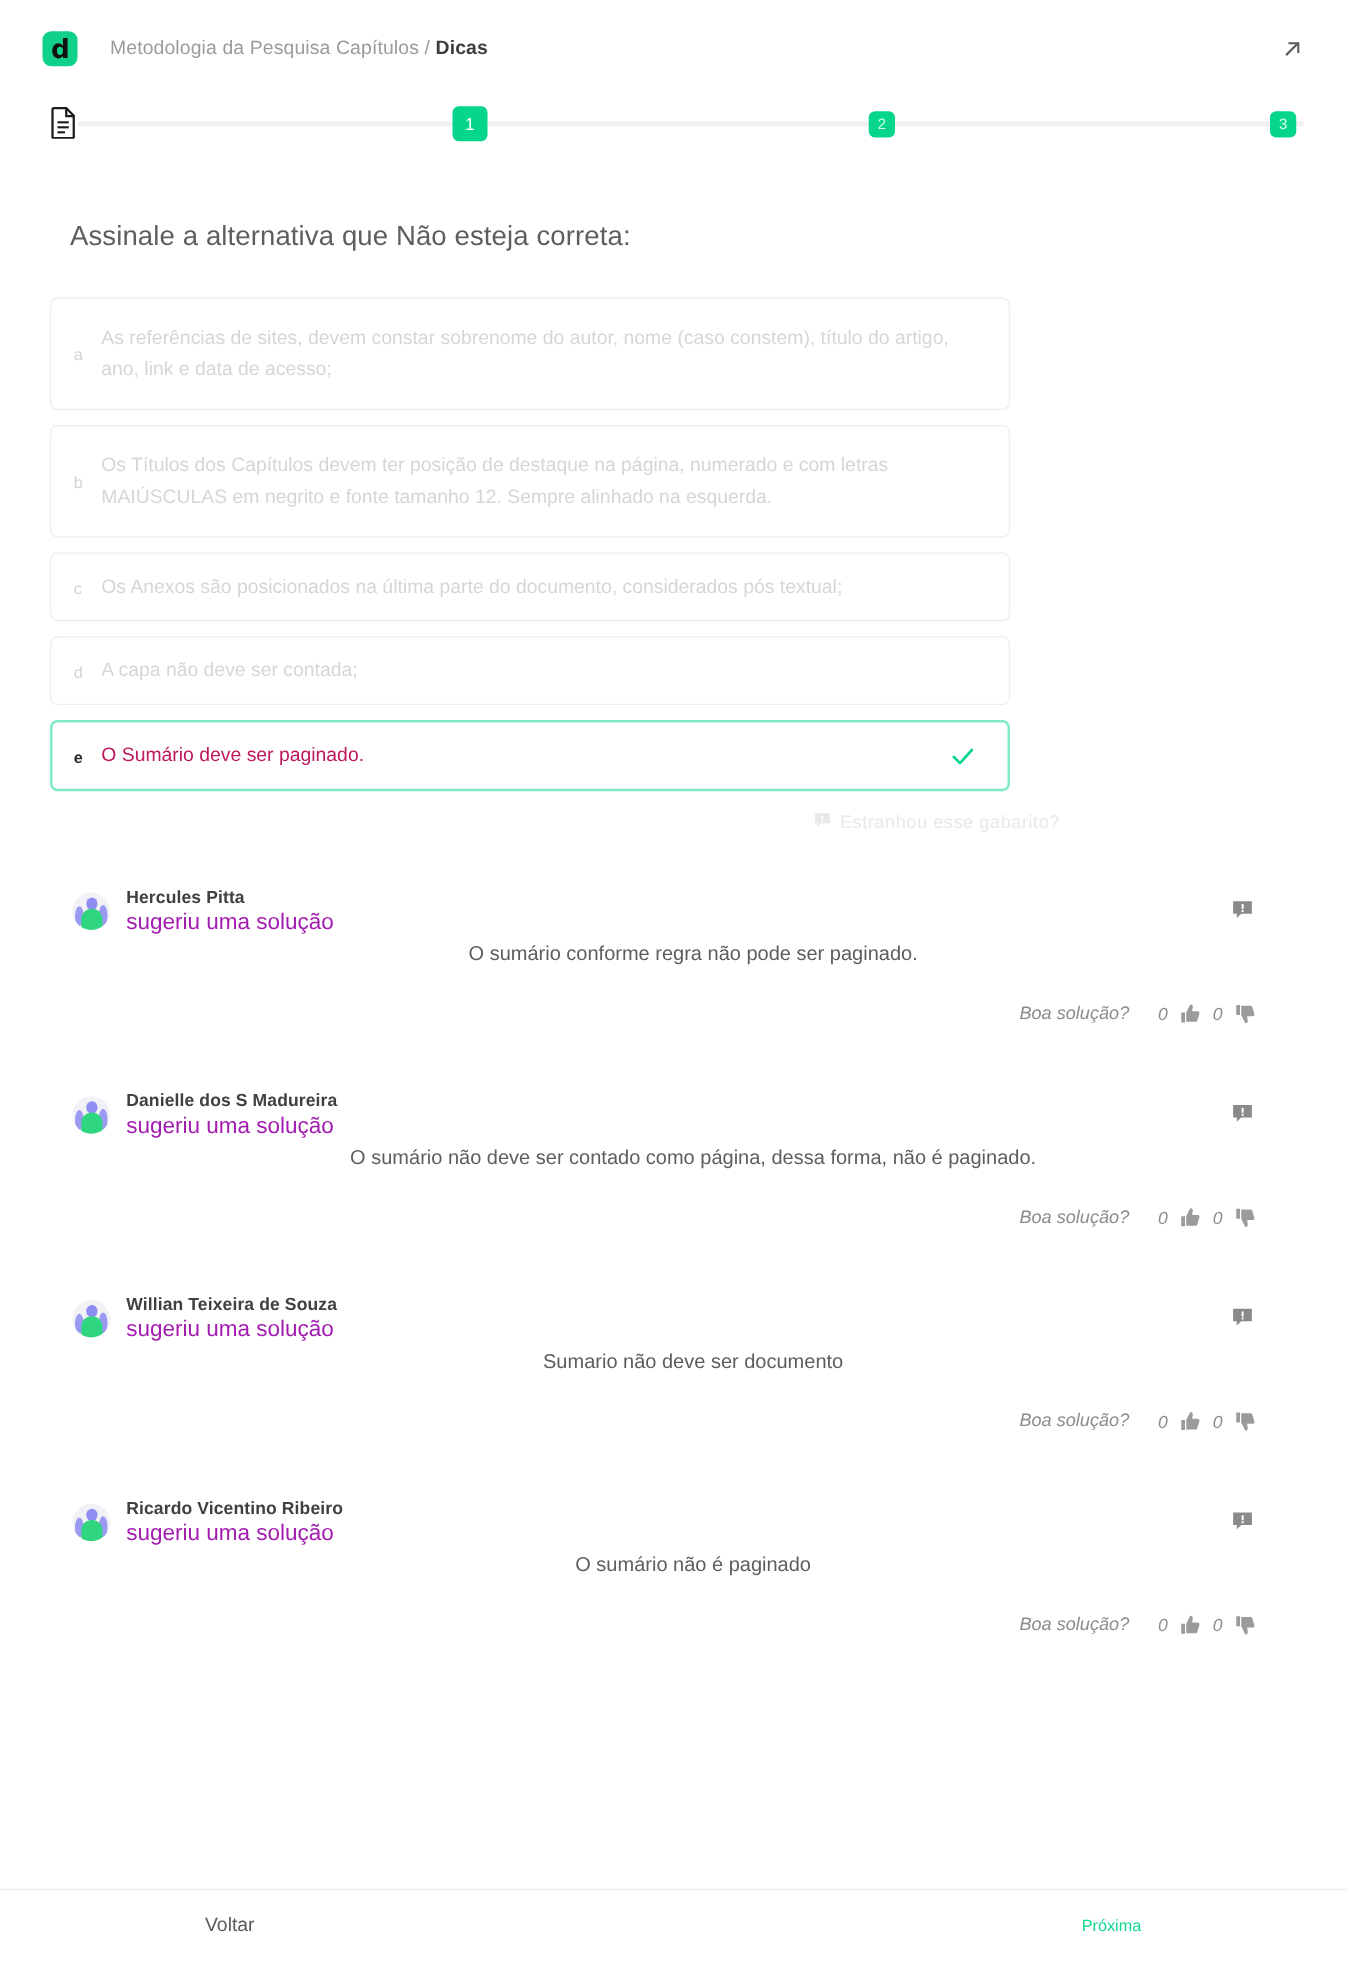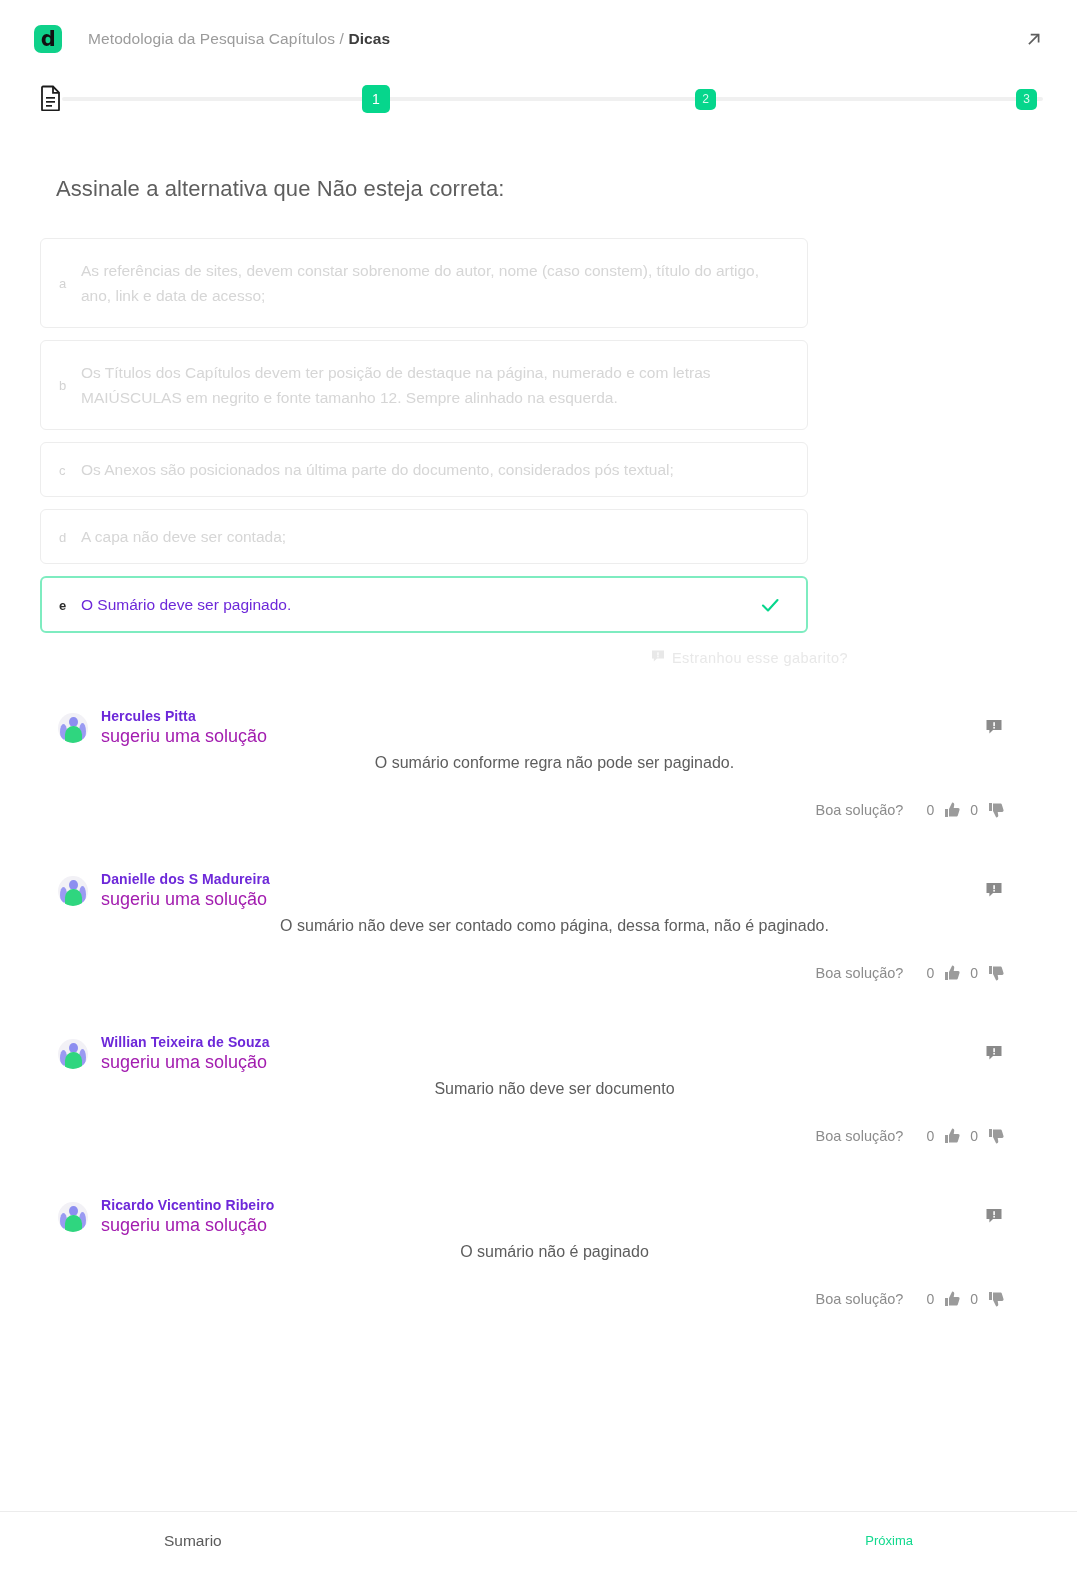--- a/index.html
+++ b/index.html
@@ -146,21 +146,21 @@
     color: #d6d6d6;
     padding-right: 10px;
   }
   .alt.tall { min-height: 90px; }
 
   .alt.selected {
     border: 2px solid #7eecc0;
     padding: 14px 24px 14px 17px;
   }
   .alt.selected .letter { color: #2d2d2d; font-weight: 700; }
-  .alt.selected .alt-text { color: #6d28d9; }
+  .alt.selected .alt-text { color: #be185d; }
   .check-mark {
     flex: 0 0 auto;
     width: 24px; height: 24px;
     display: flex; align-items: center; justify-content: center;
   }
 
   
   .report-row {
     width: 808px;
     margin: 16px 0 0 40px;
@@ -213,21 +213,21 @@
     position: absolute;
     right: 2px; top: 10px;
     width: 7px; height: 17px;
     border-radius: 50%;
     background: #9a9af2;
   }
   .cmt-meta { display: flex; flex-direction: column; gap: 2px; }
   .cmt-author {
     font-size: 14px;
     font-weight: 700;
-    color: #6d28d9;
+    color: #404040;
     letter-spacing: 0.1px;
   }
   .cmt-sub {
     font-size: 18px;
     color: #a21caf;
     font-weight: 400;
   }
   .cmt-body {
     margin: 4px 0 0 4px;
     font-size: 16px;
@@ -243,20 +243,21 @@
   }
   .vote-row {
     display: flex;
     align-items: center;
     justify-content: flex-end;
     gap: 9px;
     margin-top: 26px;
     padding-right: 42px;
     font-size: 14.5px;
     color: #8c8c8c;
+    font-style: italic;
   }
   .vote-row .vlabel { margin-right: 14px; }
   .vote-row .vcount { color: #8c8c8c; font-size: 14px; }
   .vote-btn { cursor: pointer; display: inline-flex; align-items: center; }
 
   
   .footer {
     position: absolute;
     left: 0; right: 0; bottom: 0;
     height: 58px;
@@ -519,15 +520,15 @@
           <path d="M2 2 h3 v8 H2 z" fill="#9b9b9b"></path>
           <path d="M6 10 L9.2 16.5 c1.6 0 2.3 -1 2 -2.4 L10.7 11 h4.4 c1.1 0 1.7 -.9 1.4 -1.9 L14.9 3.7 c-.2 -.8 -.8 -1.2 -1.6 -1.2 H6 z" fill="#9b9b9b"></path>
         </svg>
       </span>
     </div>
   </div>
 
 </div>
 
 <div class="footer">
-  <div class="back">Sumario</div>
+  <div class="back">Voltar</div>
   <div class="next">Próxima</div>
 </div>
 
 </body></html>

